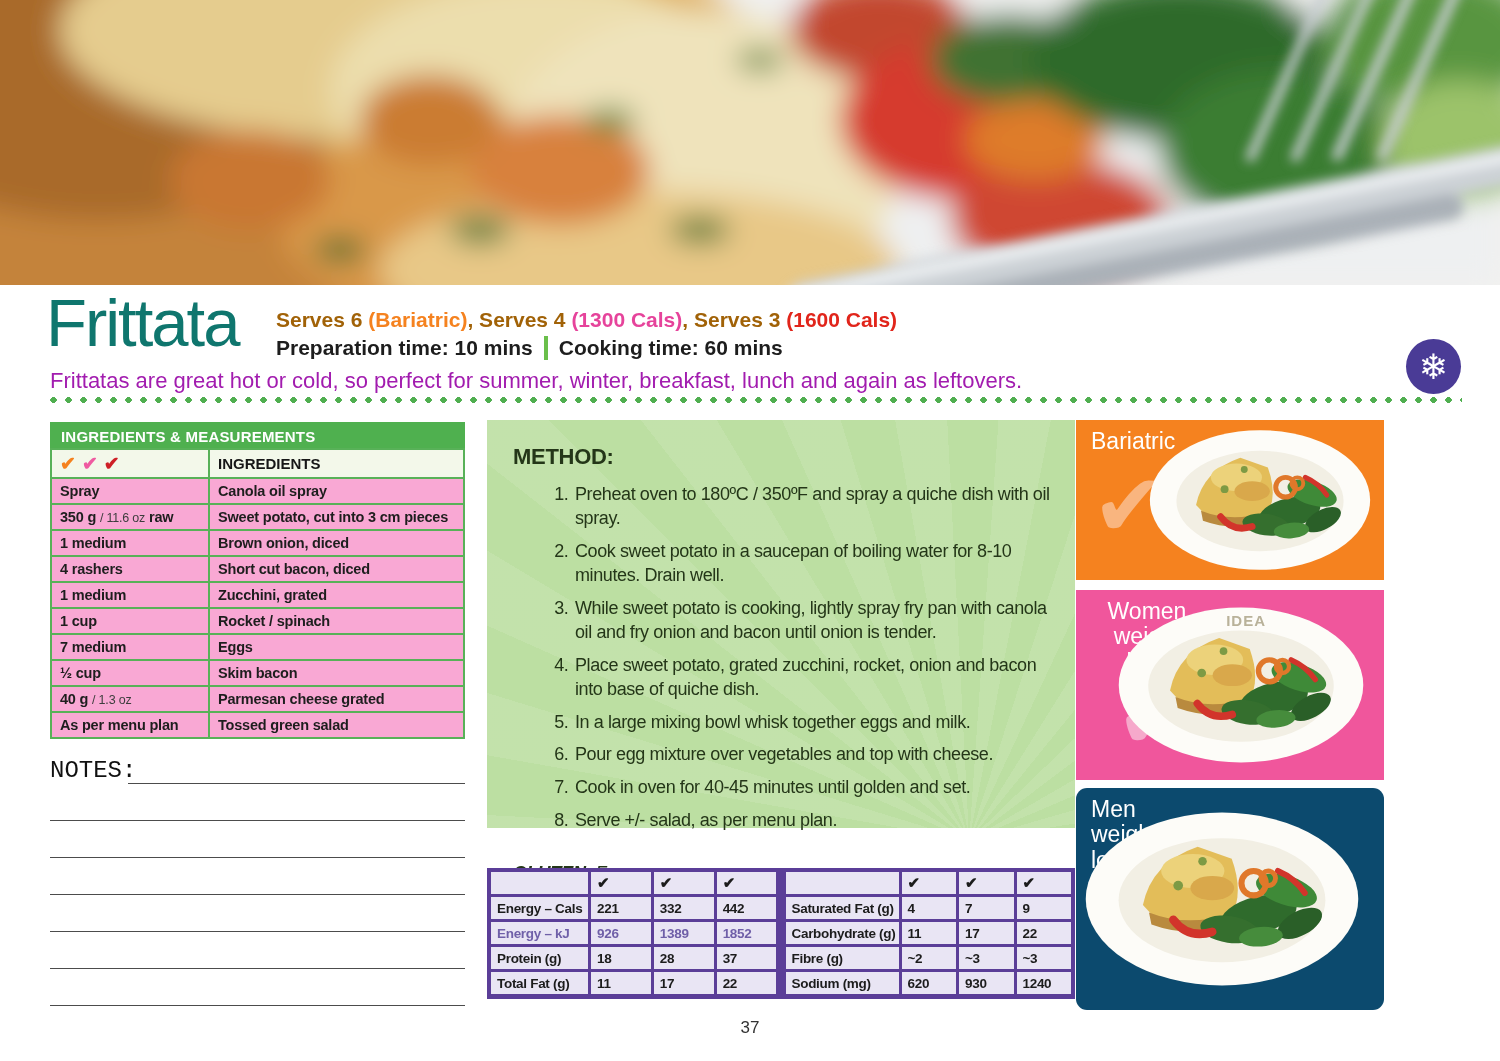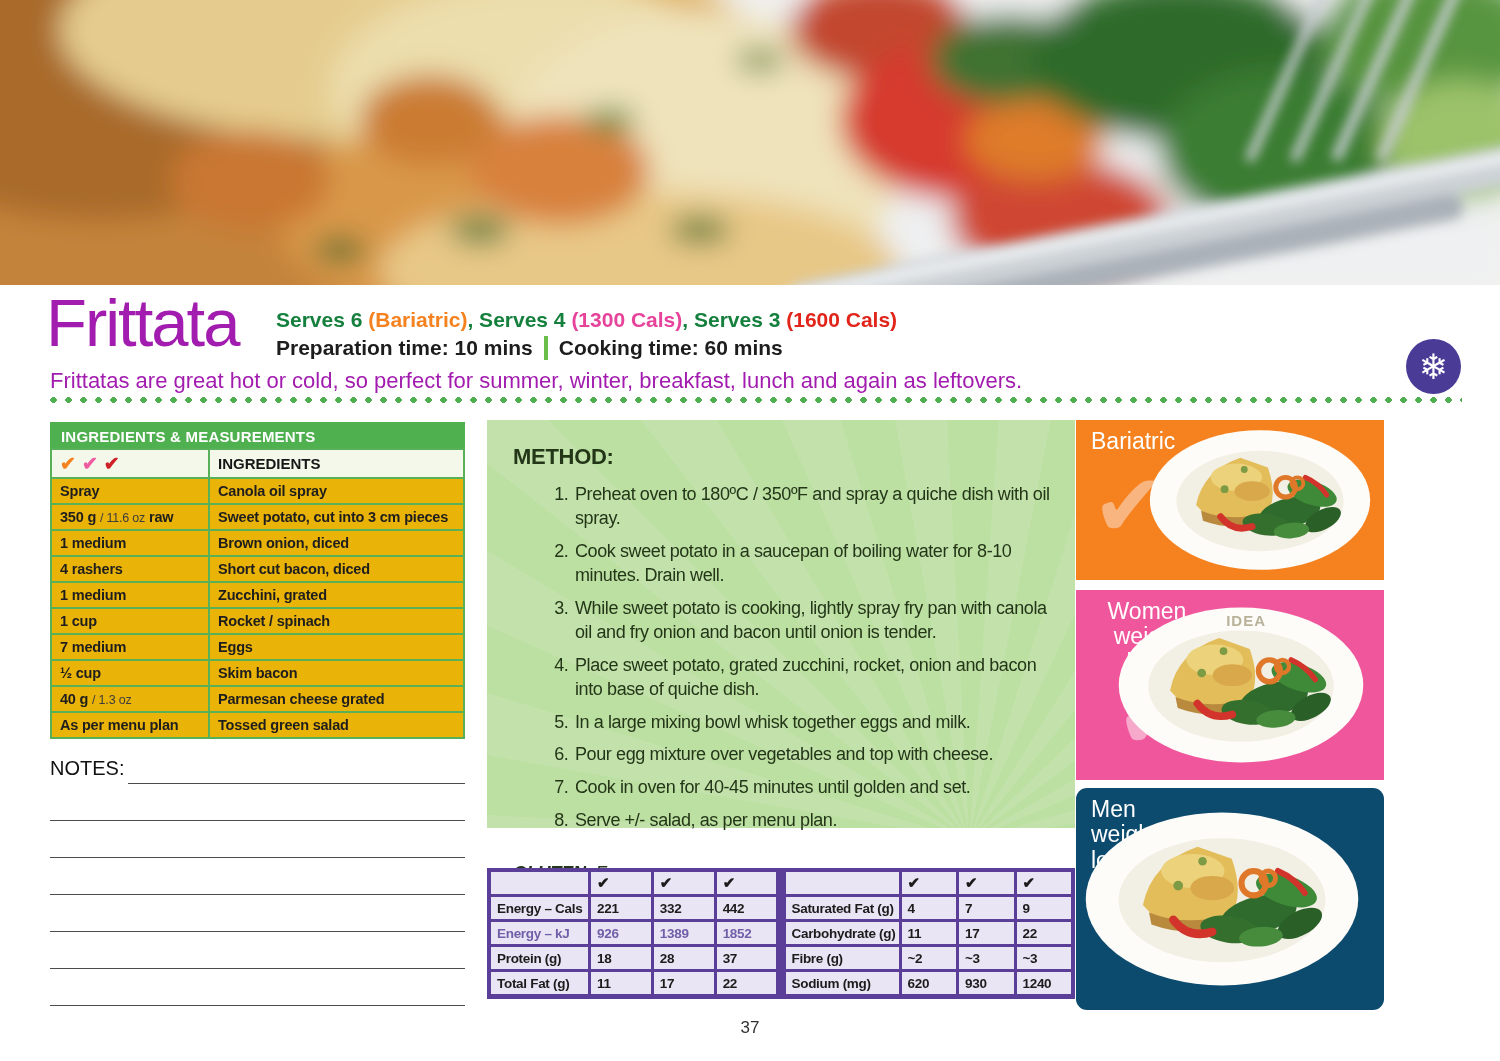--- a/index.html
+++ b/index.html
@@ -3,45 +3,45 @@
 <meta charset="utf-8">
 <style>
   html,body{margin:0;padding:0;background:#ffffff;}
   body{font-family:"Liberation Sans", sans-serif;}
   .page{position:relative;width:1500px;height:1061px;margin:0 auto;background:#fff;overflow:hidden;}
 
   
   .hero{position:absolute;left:0;top:0;width:1500px;height:285px;display:block;}
 
   
-  .title{position:absolute;left:46px;top:284px;font-size:67px;font-weight:300;color:#a21caf;letter-spacing:-2px;}
+  .title{position:absolute;left:46px;top:284px;font-size:67px;font-weight:300;color:#0f766e;letter-spacing:-2px;}
   .serves{position:absolute;left:276px;top:308px;font-size:21px;font-weight:bold;color:#1d1d1d;white-space:nowrap;}
-  .c-orange{color:#f5821f;} .c-pink{color:#e6439b;} .c-red:{color:#e1251b;} .c-red{color:#e1251b;} .c-black{color:#15803d;}
+  .c-orange{color:#f5821f;} .c-pink{color:#e6439b;} .c-red:{color:#e1251b;} .c-red{color:#e1251b;} .c-black{color:#a16207;}
   .times{position:absolute;left:276px;top:336px;font-size:21px;font-weight:bold;color:#1d1d1d;display:flex;align-items:center;white-space:nowrap;}
   .times .bar{width:4px;height:24px;background:#6abf4b;margin:0 11px;}
   .tagline{position:absolute;left:50px;top:368px;font-size:22px;color:#a21caf;white-space:nowrap;}
   .snow{position:absolute;left:1406px;top:339px;width:55px;height:55px;border-radius:50%;background:#4a3b96;color:#fff;display:flex;align-items:center;justify-content:center;font-size:35px;line-height:1;}
   .dots{position:absolute;left:50px;top:396px;width:1412px;height:8px;
         background-image:radial-gradient(circle 3.1px at 3.5px 4px,#4fae4f 98%,rgba(0,0,0,0));
         background-size:15px 8px;background-repeat:repeat-x;}
 
   
   .ing-wrap{position:absolute;left:50px;top:422px;width:415px;}
   .ing-title{background:#4fb04f;color:#fff;font-size:15px;font-weight:bold;padding:4px 9px 3px;letter-spacing:.2px;border:2px solid #4fb04f;border-bottom:none;box-sizing:border-box;}
   table.ing{width:100%;border-collapse:collapse;table-layout:fixed;}
   table.ing td,table.ing th{border:2px solid #58b158;box-sizing:border-box;padding:2px 8px;height:26px;text-align:left;vertical-align:middle;}
   table.ing .c1{width:158px;}
   table.ing th{background:#f3f8ea;font-size:15px;color:#171717;}
-  table.ing td{background:#eab308;font-size:14.5px;font-weight:bold;color:#1e1e1e;letter-spacing:-0.2px;}
+  table.ing td{background:#f9a8d4;font-size:14.5px;font-weight:bold;color:#1e1e1e;letter-spacing:-0.2px;}
   .alt{font-weight:normal;font-size:12.5px;color:#3d3d3d;}
   .ingcheck{font-size:19px;margin-right:6px;font-style:normal;}
   .chk-o{color:#f5821f;} .chk-p{color:#ef5ba1;} .chk-r{color:#ce2027;}
 
   
-  .notes-label{position:absolute;left:50px;top:757px;font-size:20px;color:#111;}
+  .notes-label{position:absolute;left:50px;top:757px;font-size:24px;color:#111;font-family:Liberation Mono, monospace;}
   .nline{position:absolute;height:0;border-top:1.5px solid #4c4c4c;}
 
   
   .method{position:absolute;left:487px;top:420px;width:588px;height:408px;box-sizing:border-box;padding:24px 24px 0 26px;color:#243618;
     background:#bcdfa2;
     background-image:repeating-conic-gradient(from 140deg at 82% 103%, rgba(255,255,255,0.10) 0deg 7deg, rgba(255,255,255,0) 7deg 14deg);}
   .method h2{margin:0 0 13px 0;font-size:22px;letter-spacing:-0.3px;}
   .method ol{margin:0;padding-left:28px;font-size:18px;line-height:1.33;letter-spacing:-0.4px;}
   .method li{margin-bottom:9px;padding-left:2px;margin-left:32px;}
   .gluten{margin-top:30px;font-size:18px;font-style:italic;letter-spacing:-0.2px;}

